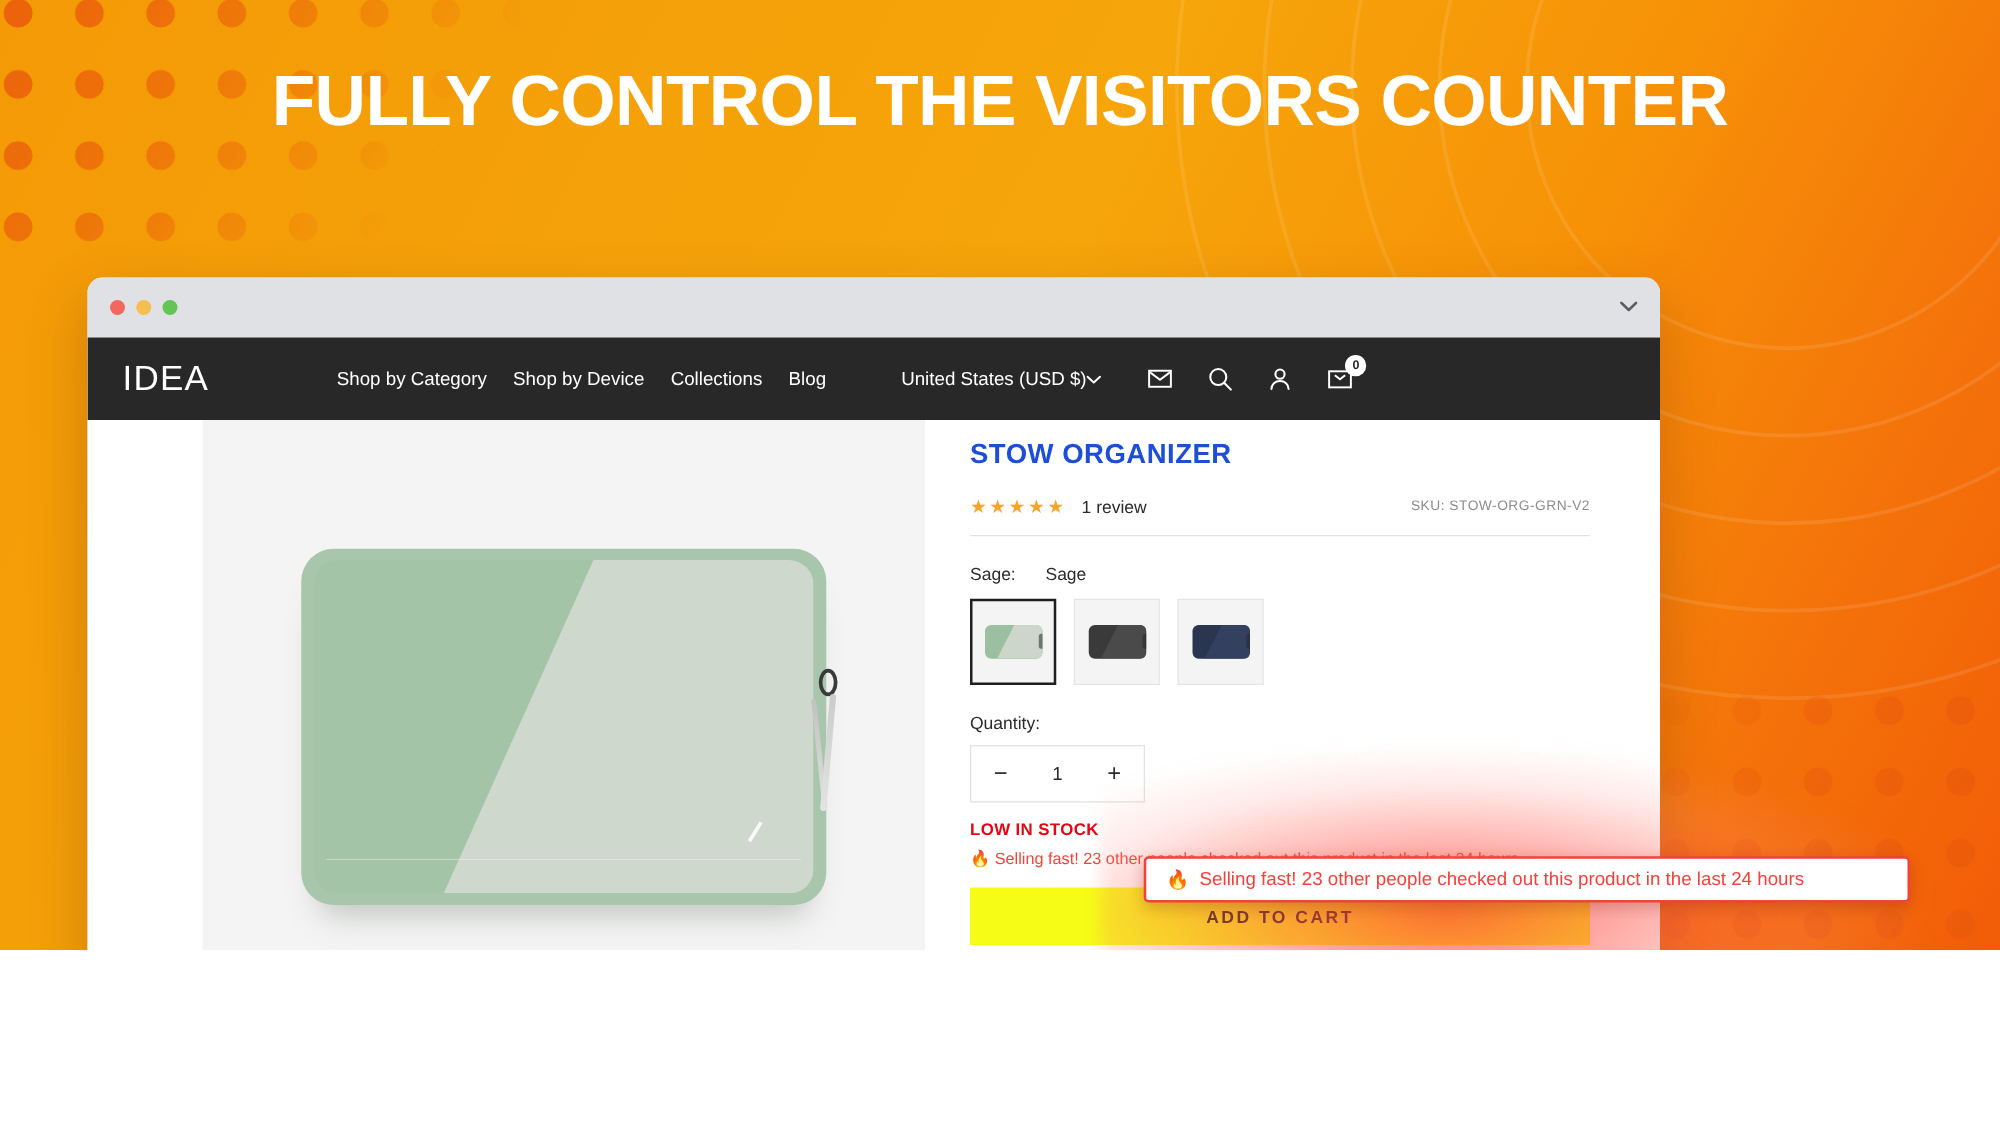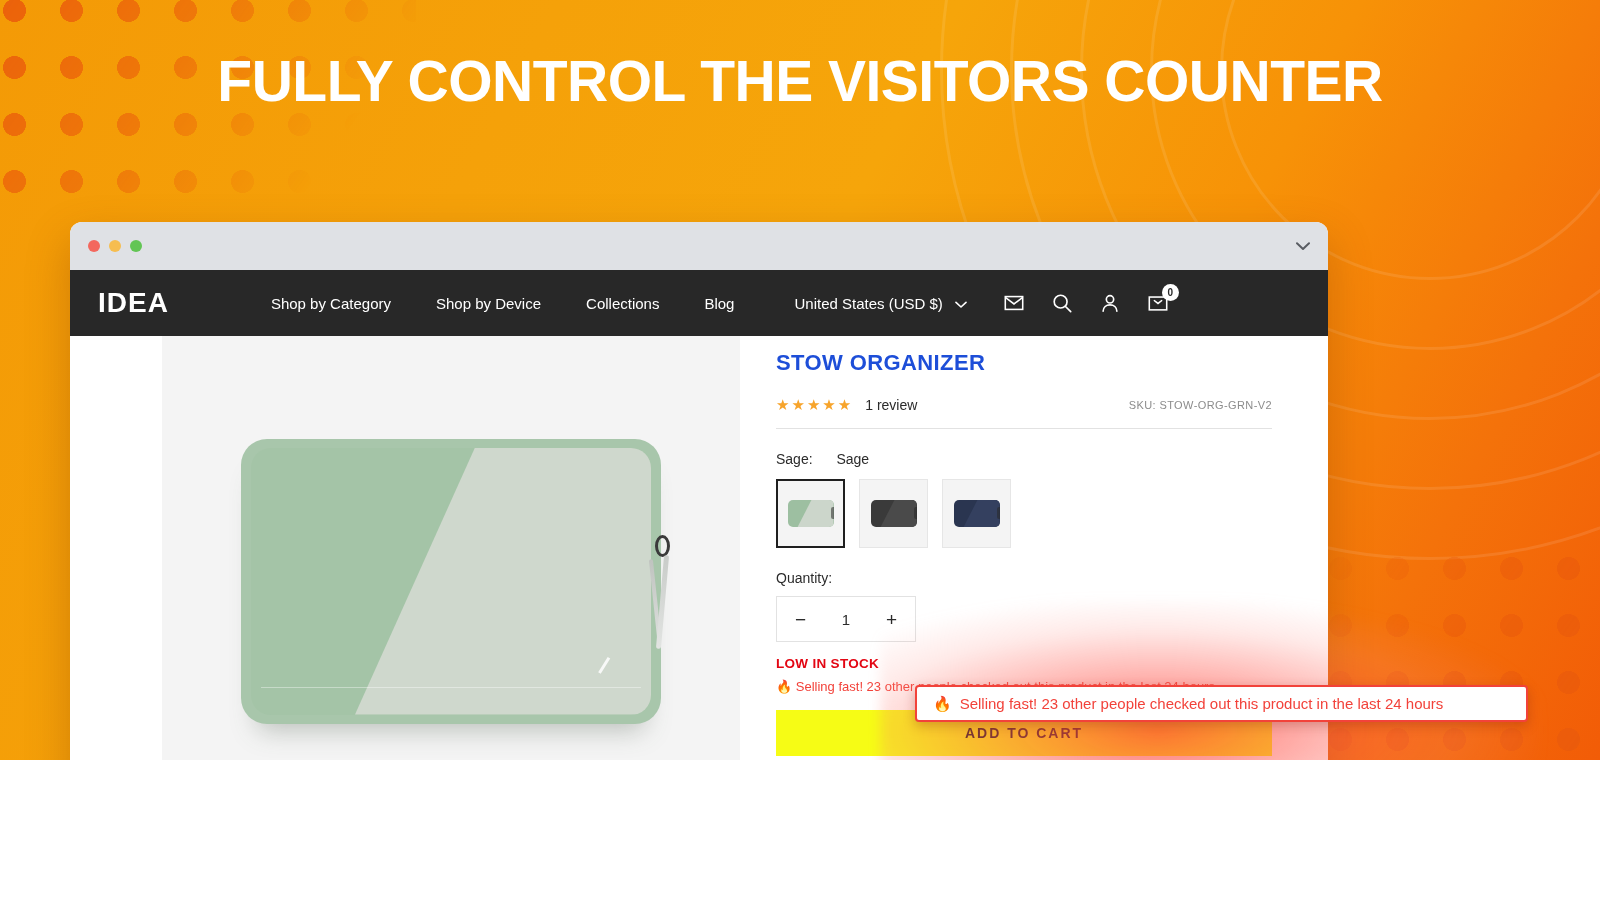--- a/index.html
+++ b/index.html
@@ -105,36 +105,36 @@
   .siteheader {
     height: 66px;
     background: #282828;
     display: flex;
     align-items: center;
     padding: 0 22px 0 28px;
     color: #fff;
   }
   .logo {
     font-size: 28px;
-    font-weight: 700;
+    font-weight: 400;
     letter-spacing: 1px;
     color: #ffffff;
   }
   .navlinks {
     display: flex;
     align-items: center;
-    gap: 45px;
+    gap: 21px;
     margin-left: 102px;
     font-size: 15px;
   }
   .navlinks a { color: #fff; text-decoration: none; white-space: nowrap; }
   .locale {
     display: flex;
     align-items: center;
-    gap: 12px;
+    gap: 0;
     margin-left: 60px;
     font-size: 15px;
     white-space: nowrap;
   }
   .navicons {
     display: flex;
     align-items: center;
     gap: 26px;
     margin-left: 36px;
   }

